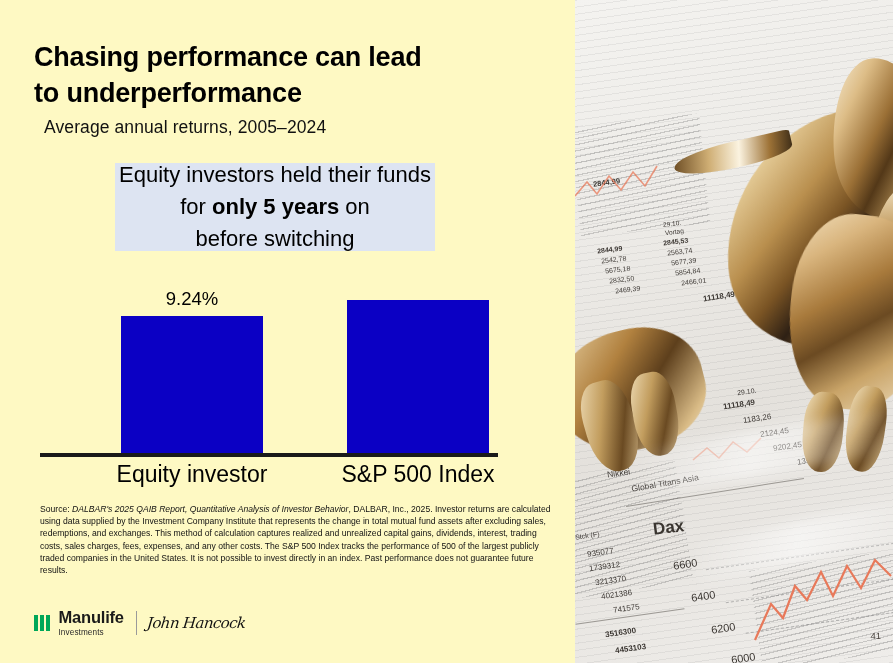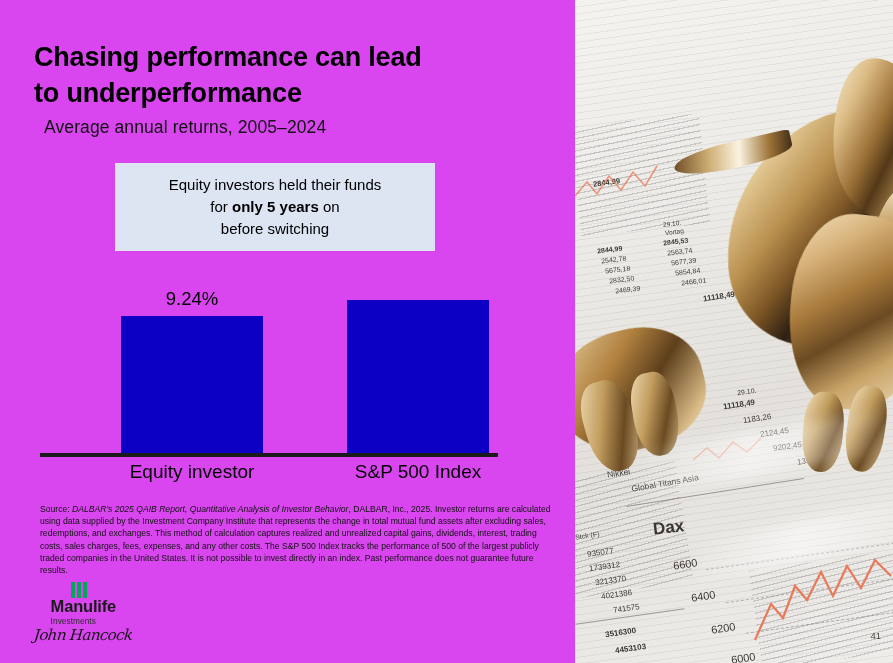--- a/index.html
+++ b/index.html
@@ -18,21 +18,21 @@
     overflow: hidden;
     background: #ffffff;
   }
 
   
   .left-pane {
     position: absolute;
     left: 0; top: 0;
     width: 575px;
     height: 663px;
-    background: #d946ef;
+    background: #fef9c3;
   }
 
   .page-title {
     position: absolute;
     left: 34px;
     top: 40px;
     width: 500px;
     font-size: 27px;
     font-weight: bold;
     line-height: 1.32;
@@ -58,21 +58,21 @@
     width: 320px;
     height: 88px;
     background: #dde4f2;
     display: flex;
     flex-direction: column;
     align-items: center;
     justify-content: center;
     text-align: center;
   }
   .callout-line {
-    font-size: 15px;
+    font-size: 22px;
     color: #000000;
     line-height: 1.46;
     white-space: nowrap;
     text-align: center;
   }
   .callout-line b { font-weight: bold; }
 
   
   .chart {
     position: absolute;
@@ -105,21 +105,21 @@
     position: absolute;
     text-align: center;
     font-size: 18.5px;
     color: #000000;
     white-space: nowrap;
   }
   .cat-label {
     position: absolute;
     top: 189px;
     text-align: center;
-    font-size: 19px;
+    font-size: 23px;
     color: #000000;
     white-space: nowrap;
   }
 
   
   .footnote {
     position: absolute;
     left: 40px;
     top: 503px;
     width: 513px;
@@ -127,25 +127,24 @@
     line-height: 1.42;
     color: #111111;
     text-align: left;
   }
   .footnote i { font-style: italic; }
 
   
   .logo {
     position: absolute;
     left: 34px;
-    top: 582px;
+    top: 606px;
     display: flex;
     align-items: center;
     height: 34px;
-    flex-direction: column;
   }
   .logo-mark {
     display: flex;
     align-items: flex-start;
     gap: 2.5px;
     margin-right: 9px;
   }
   .logo-mark span {
     display: block;
     width: 3.5px;

